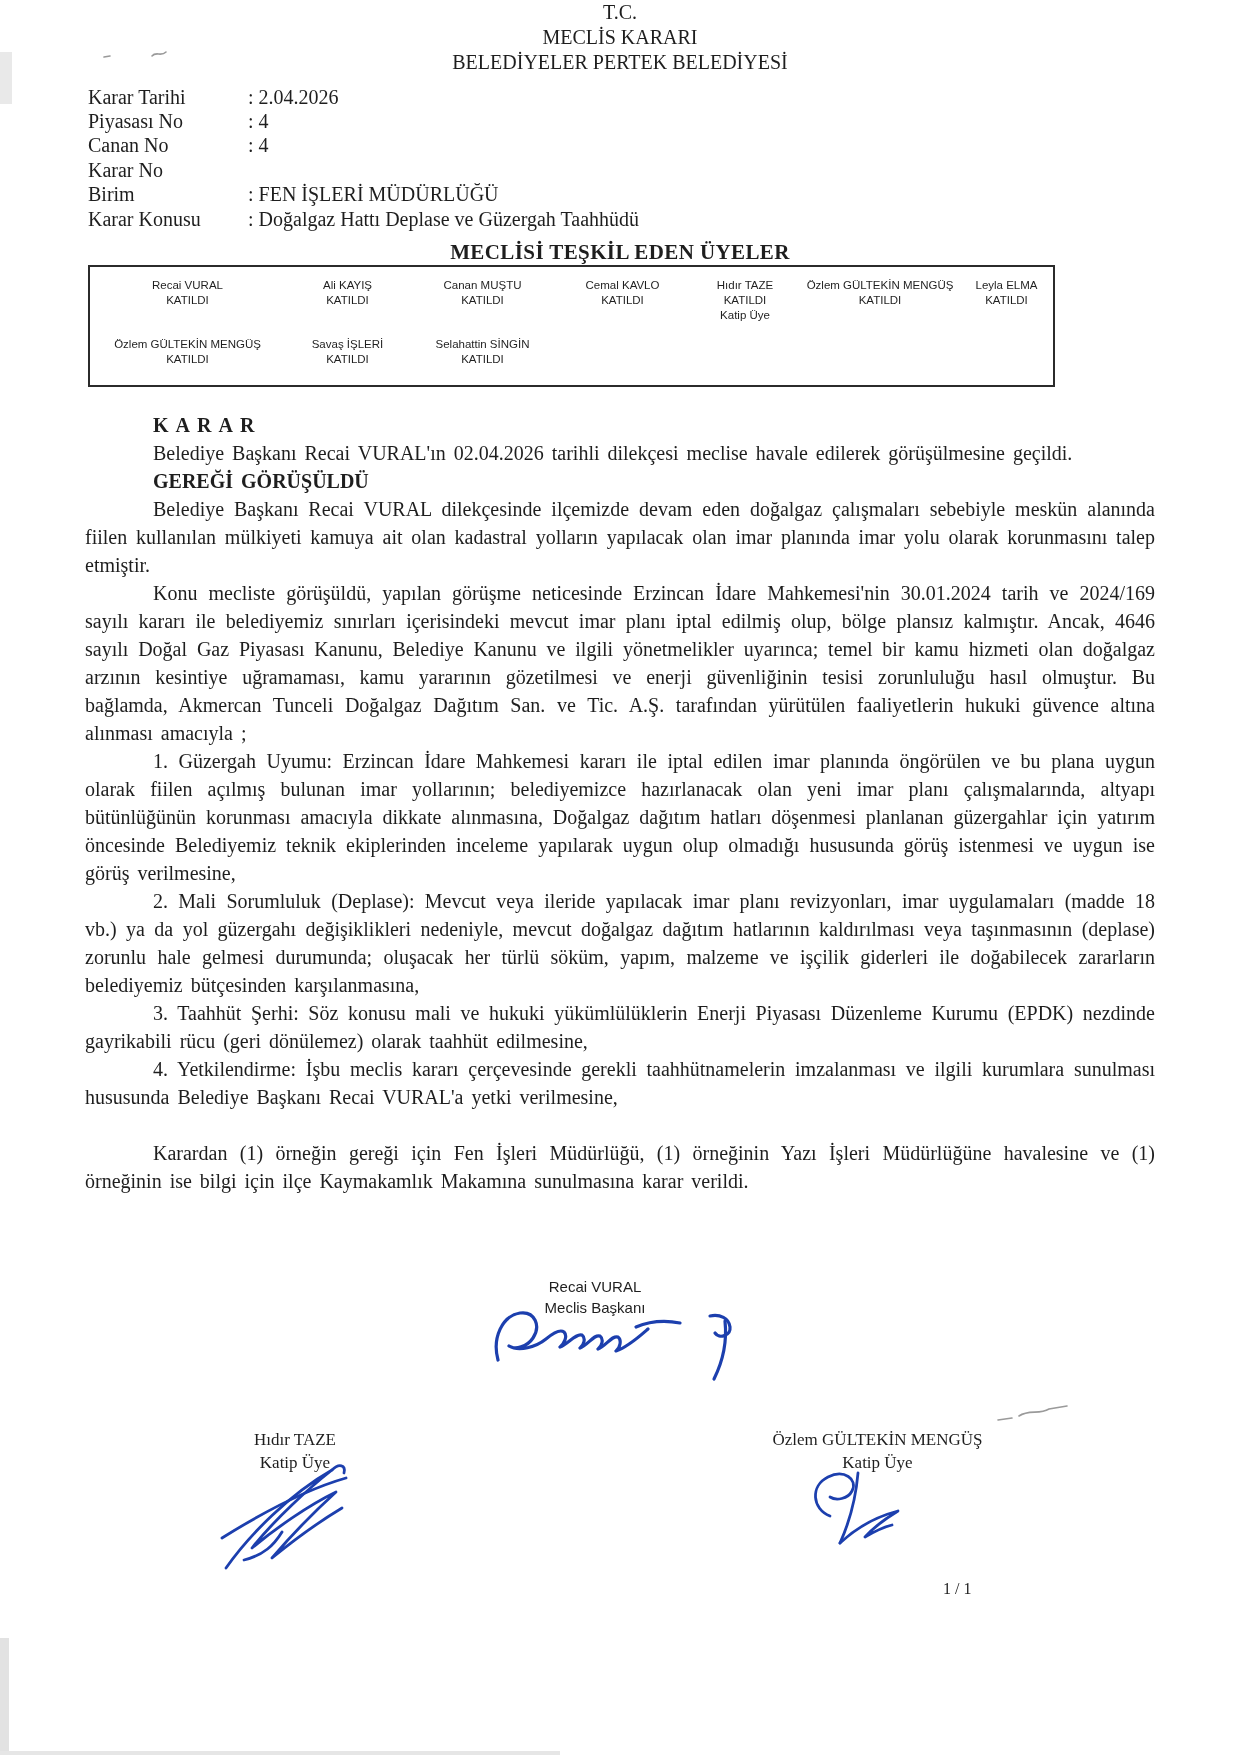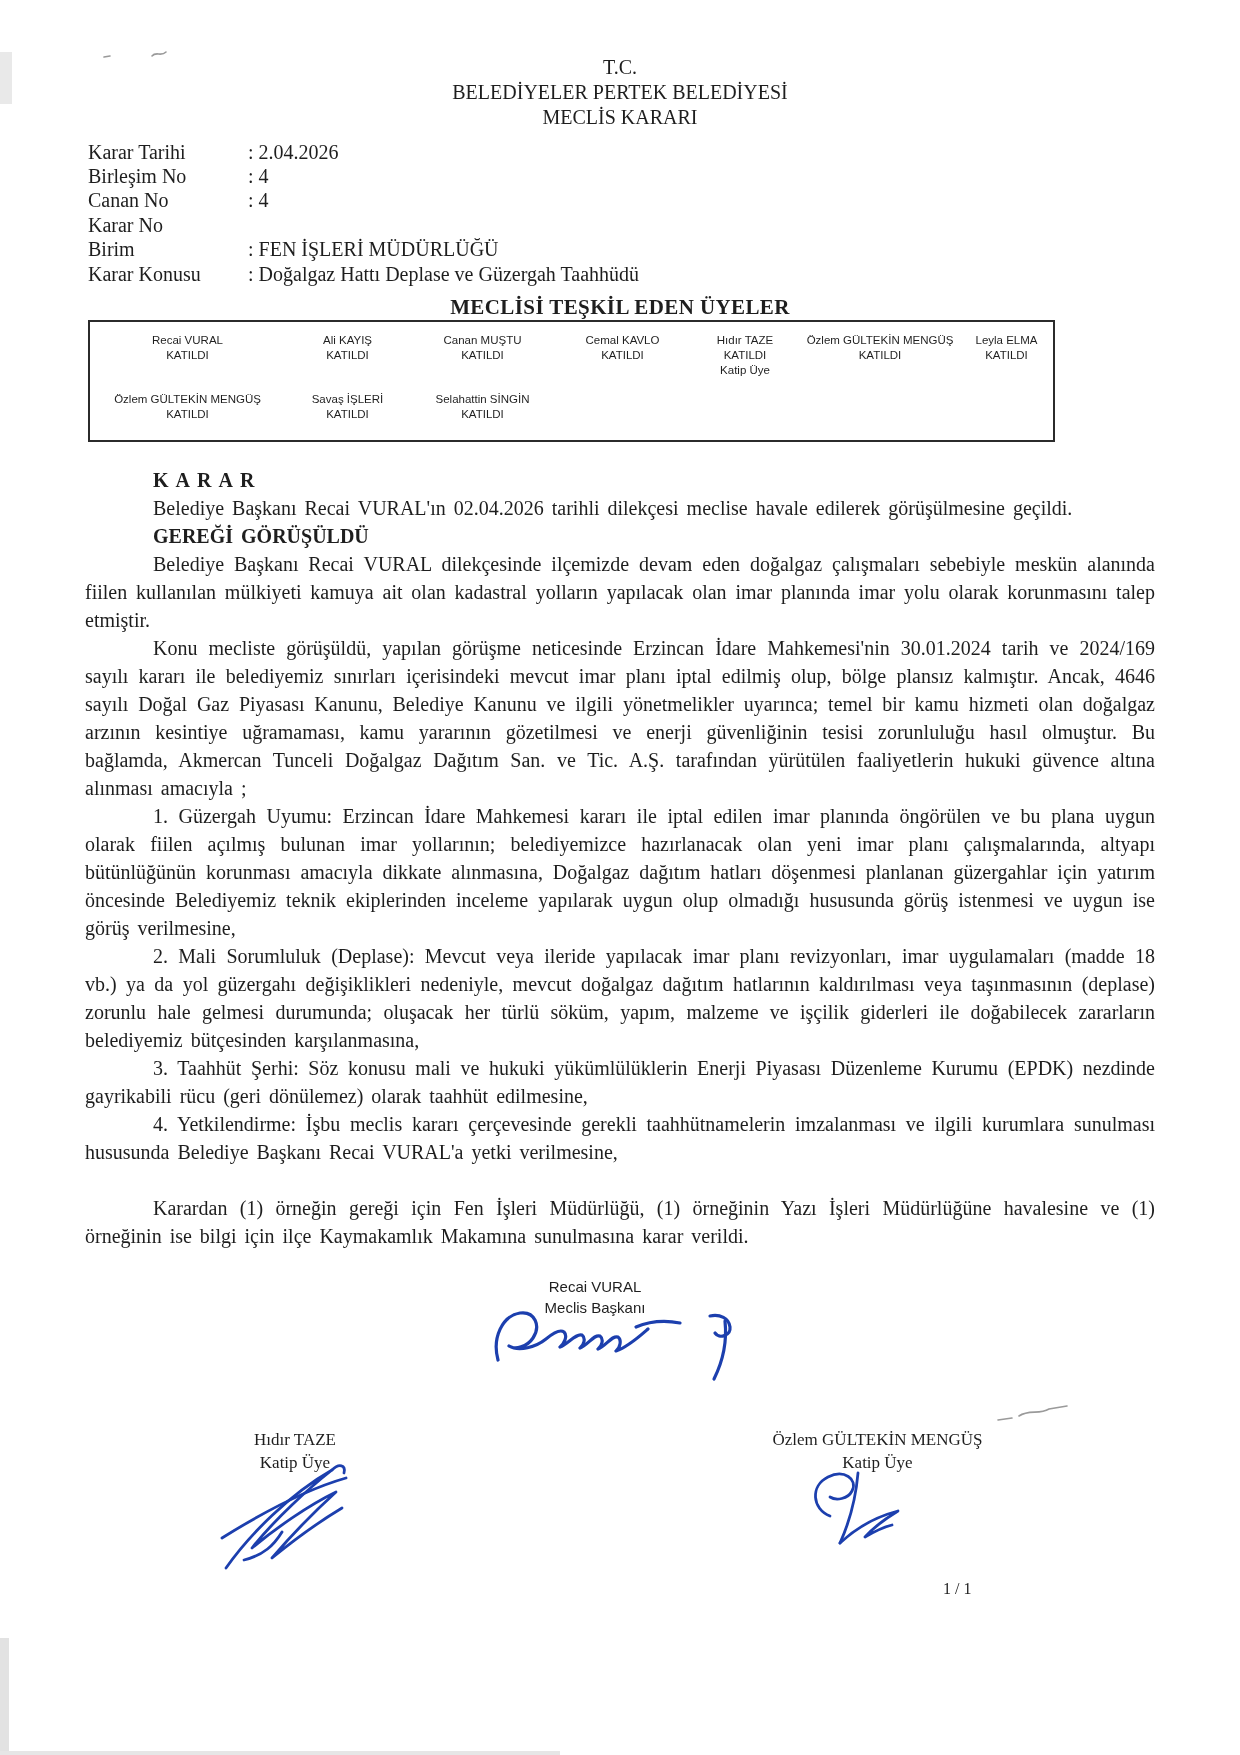--- a/index.html
+++ b/index.html
@@ -14,21 +14,21 @@
   .content { padding:0 85px; }
 
   
   .edge-artifact-top { position:absolute; left:0; top:52px; width:12px; height:52px; background:#e9e9e9; }
   .edge-artifact-bottom { position:absolute; left:0; top:1638px; width:9px; height:117px; background:#e2e2e2; }
   .bottom-shadow { position:absolute; left:0; top:1751px; width:560px; height:4px; background:#e6e6e6; }
 
   .pencil { stroke:#9a9a9a; stroke-width:1.6; fill:none; stroke-linecap:round; }
 
   
-  .doc-header { text-align:center; padding-top:55px; font-size:20px; line-height:1.26; }
+  .doc-header { text-align:center; font-size:20px; line-height:1.26; }
 
   
   .meta { margin:9px 0 0 3px; font-size:20px; }
   .meta-row { display:flex; line-height:24.4px; }
   .meta-label { width:160px; flex:0 0 160px; }
   .meta-value { flex:1; }
 
   
   .members { margin-top:9px; }
   .members-title { text-align:center; font-weight:bold; font-size:21px; letter-spacing:0.4px; }
@@ -83,31 +83,31 @@
   <div class="bottom-shadow"></div>
   <svg class="sig-svg" style="left:100px; top:48px;" width="80" height="16">
     <path class="pencil" d="M4,9 L10,8"></path>
     <path class="pencil" d="M52,8 C56,3 61,9 66,4"></path>
   </svg>
 
   <div class="content">
 
     <div class="doc-header">
       <div>T.C.</div>
+      <div>MECLİS KARARI</div>
       <div>BELEDİYELER PERTEK BELEDİYESİ</div>
-      <div>MECLİS KARARI</div>
     </div>
 
     <div class="meta">
       <div class="meta-row">
         <span class="meta-label">Karar Tarihi</span>
         <span class="meta-value">: 2.04.2026</span>
       </div>
       <div class="meta-row">
-        <span class="meta-label">Birleşim No</span>
+        <span class="meta-label">Piyasası No</span>
         <span class="meta-value">: 4</span>
       </div>
       <div class="meta-row">
         <span class="meta-label">Canan No</span>
         <span class="meta-value">: 4</span>
       </div>
       <div class="meta-row">
         <span class="meta-label">Karar No</span>
       </div>
       <div class="meta-row">

